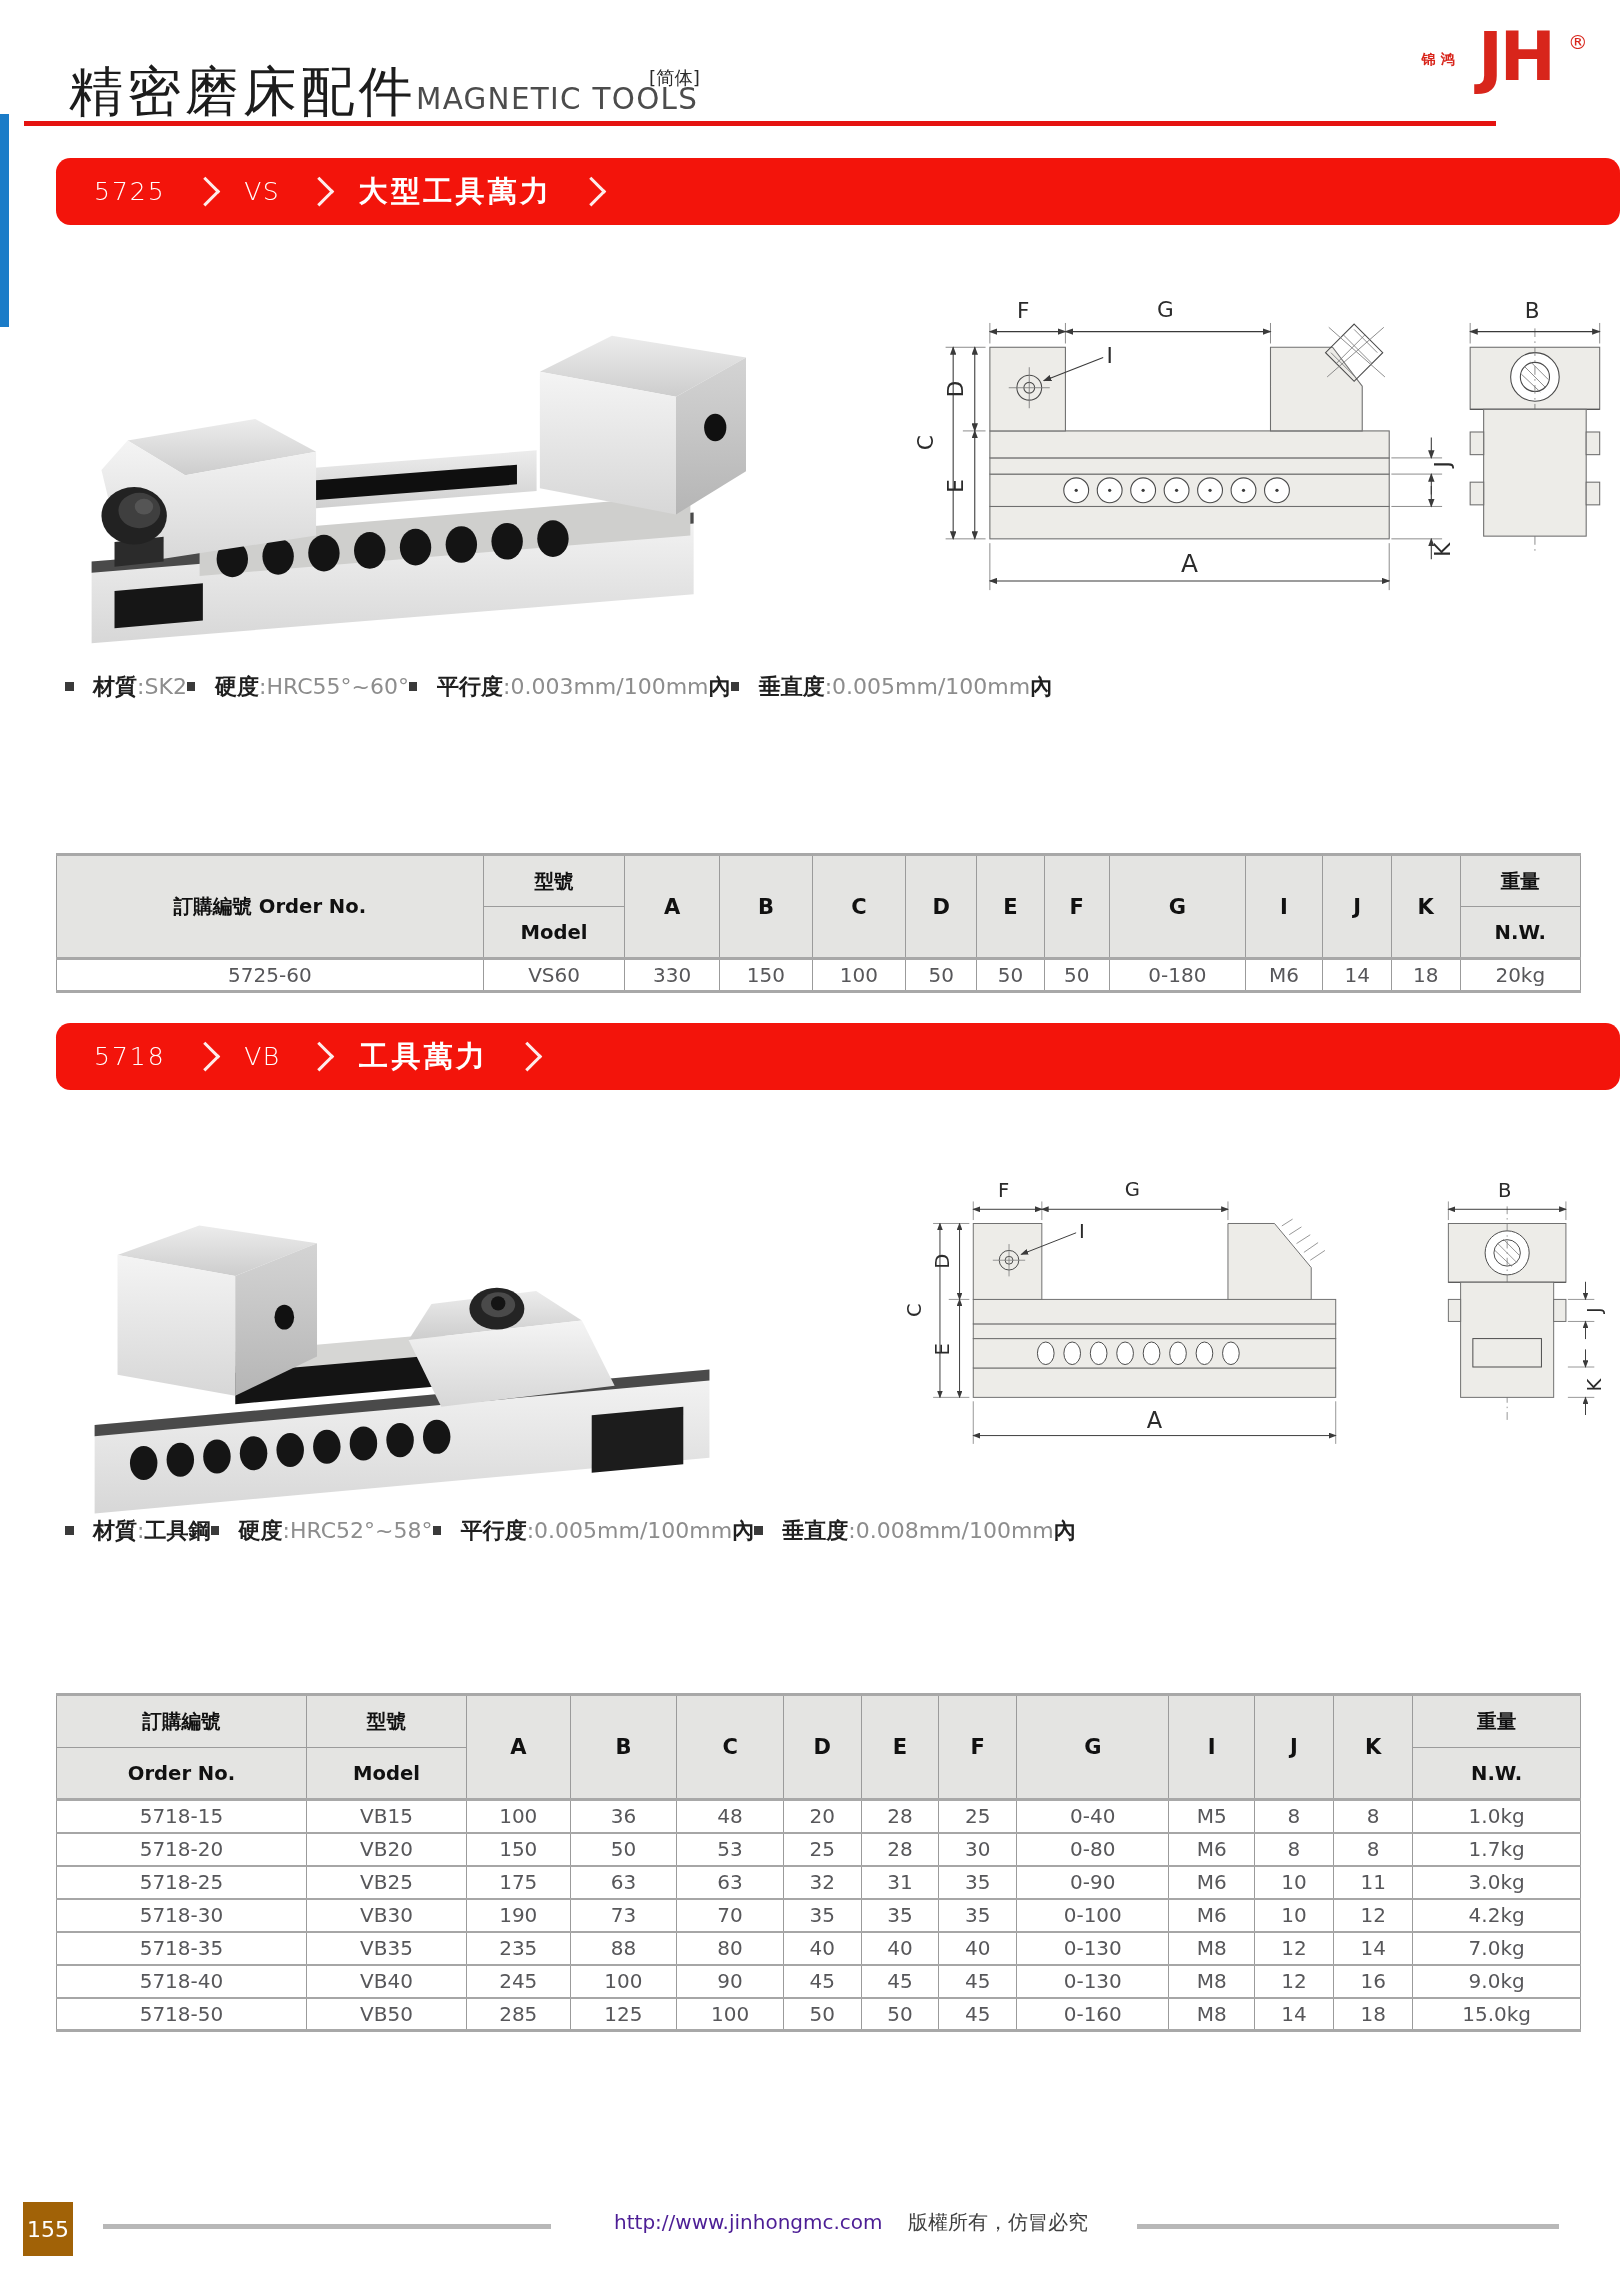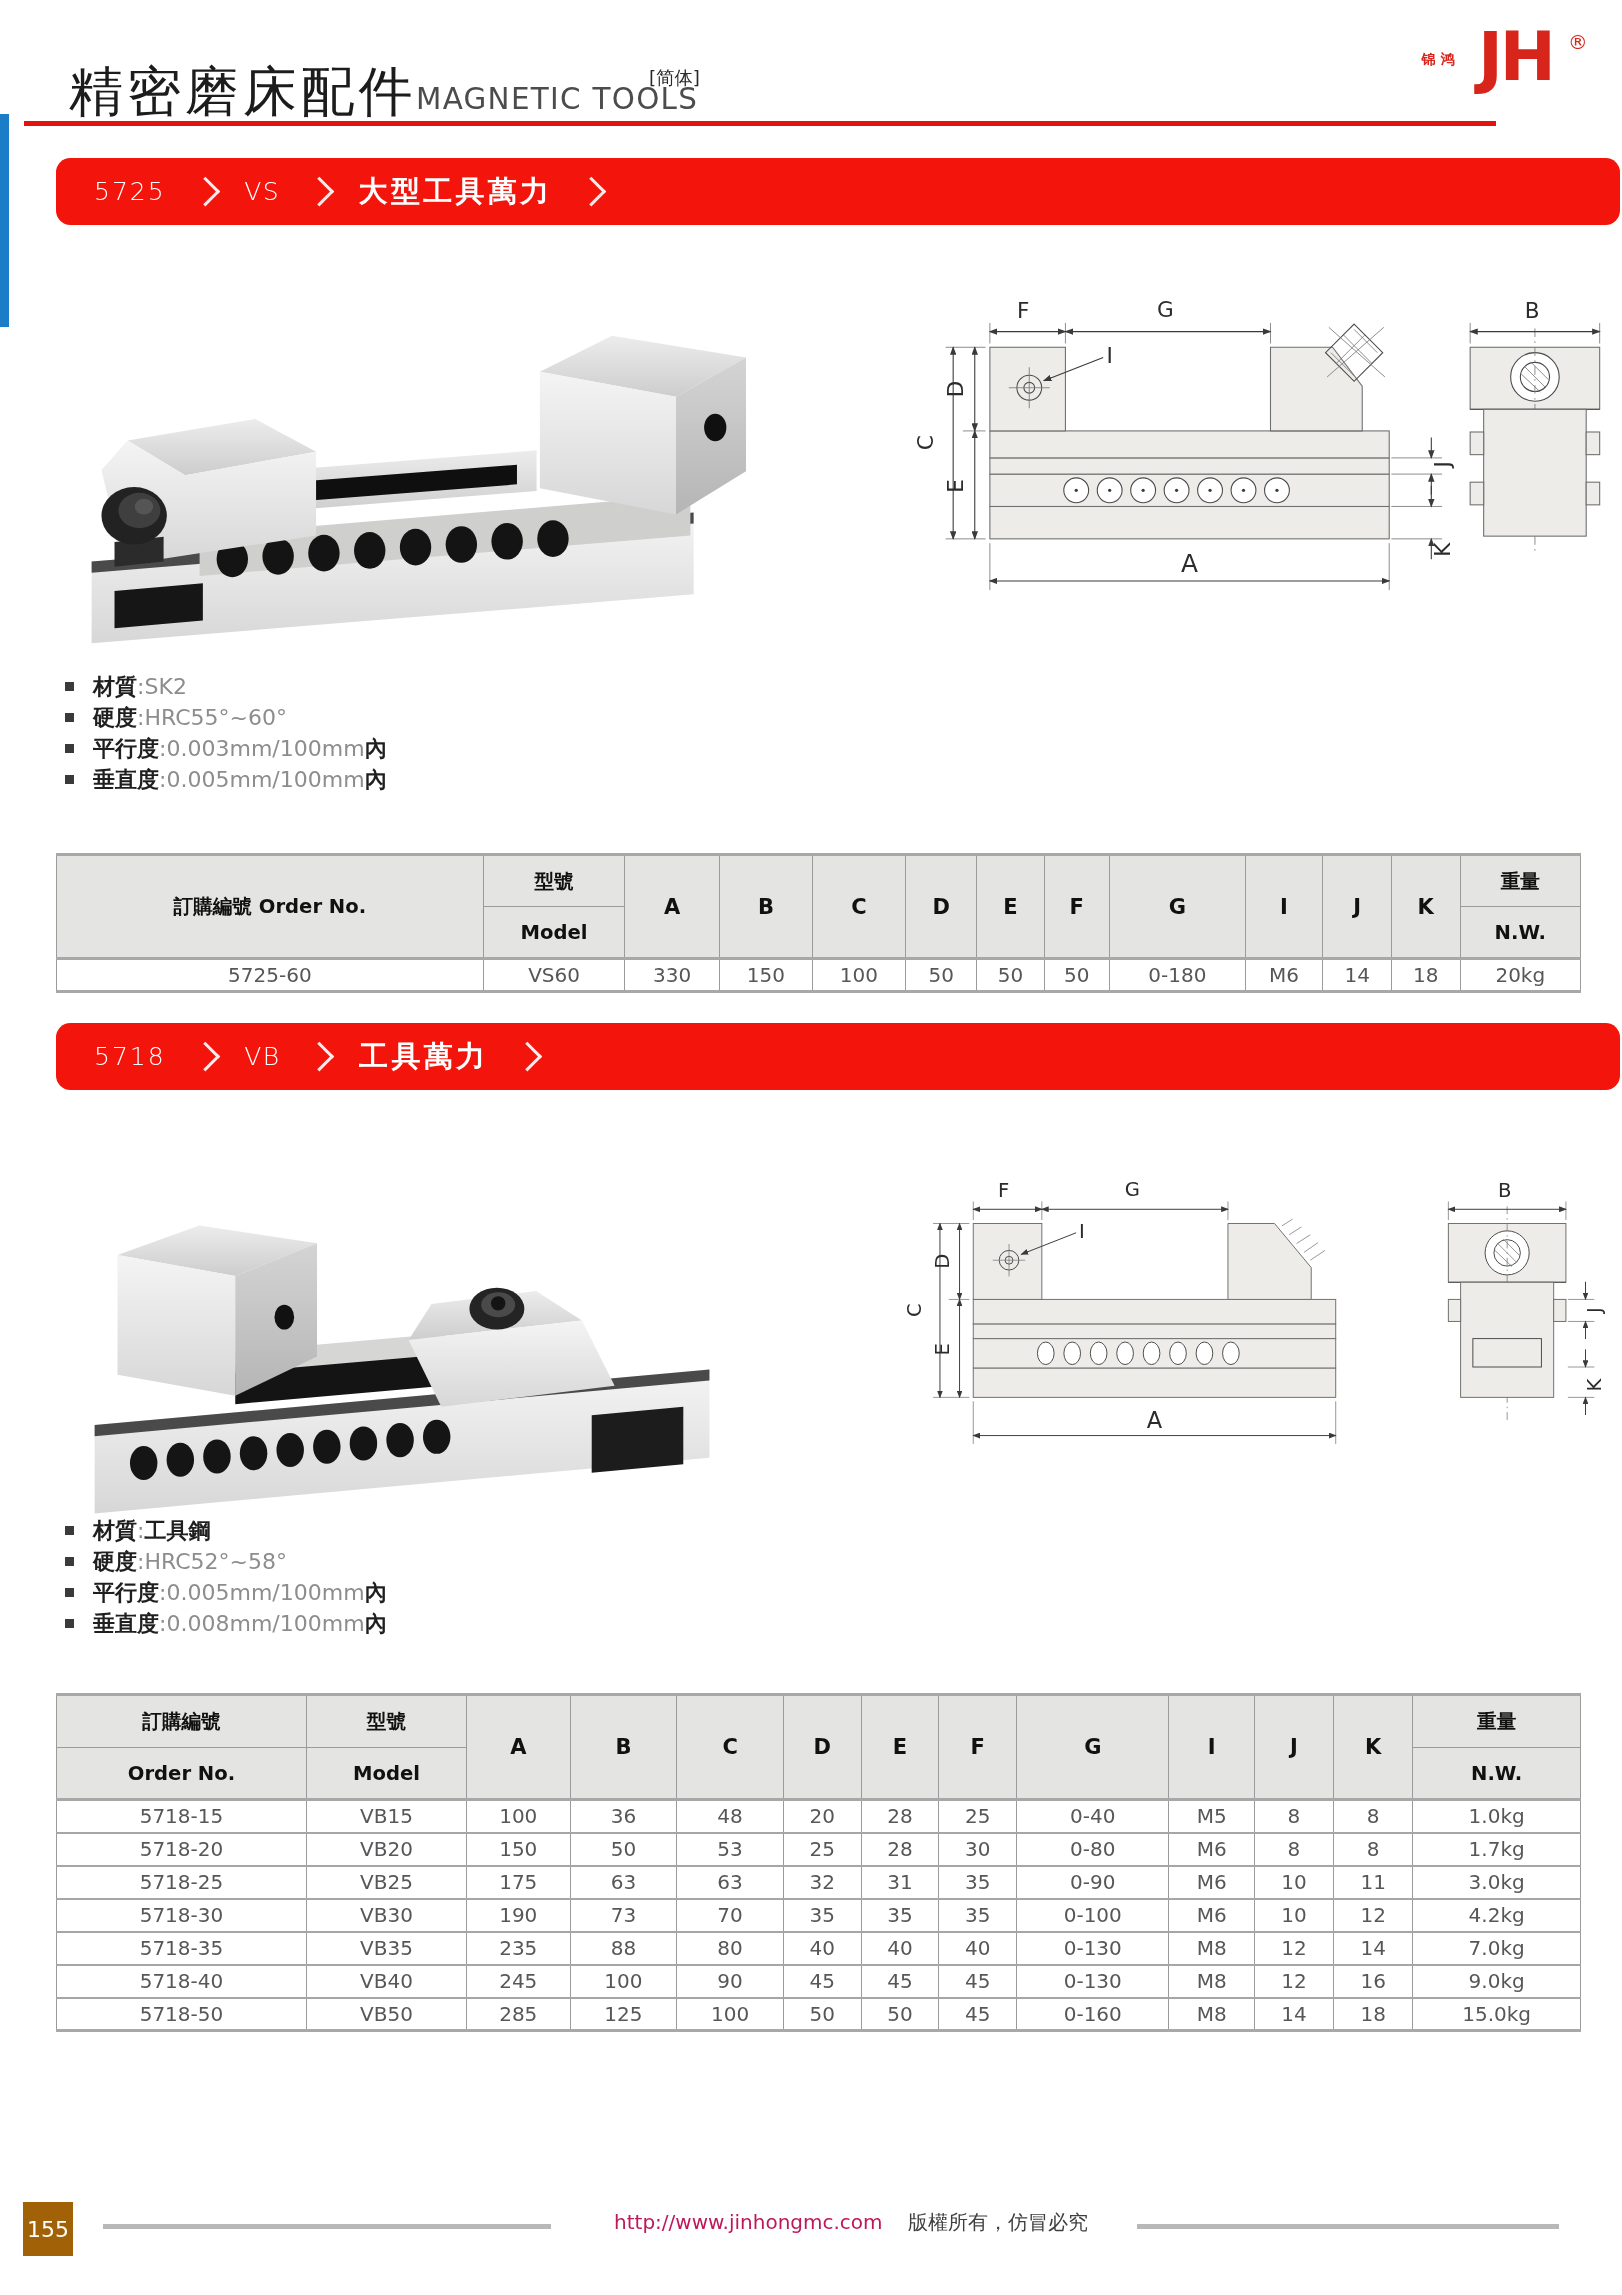--- a/index.html
+++ b/index.html
@@ -25,21 +25,21 @@
     left:56px;width:1564px;height:67px;background:#f3140b;border-radius:14.4px;
     display:flex;align-items:center;padding-left:38px;box-sizing:border-box;color:#ffffff;
   }
   .banner .code{font-size:25px;letter-spacing:2px;font-weight:300;}
   .banner .series{font-size:25px;letter-spacing:1.3px;font-weight:300;}
   .banner .bname{font-size:29px;font-weight:bold;letter-spacing:3.3px;}
   .chev{width:17.7px;height:17.7px;border-top:3.3px solid #fff;border-right:3.3px solid #fff;
         transform:rotate(45deg);margin:0 29px;flex:none;opacity:.92;}
 
   
-  .specs{display:flex;flex-direction:column;}
+  .specs{display:flex;flex-direction:row;}
   .spec-row{display:flex;align-items:center;height:31px;font-size:22px;}
   .sq{width:8.5px;height:8.5px;background:#3a3a3a;margin-right:19.6px;flex:none;}
   .lbl{color:#1f1f1f;font-weight:bold;}
   .val{color:#8d8d8d;}
   .sfx{color:#1f1f1f;font-weight:bold;}
 
   
   .tbl-wrap{box-sizing:border-box;}
   .spec-table{border-collapse:collapse;width:100%;height:100%;table-layout:fixed;
     border-top:3.9px solid #a8a8a8;border-bottom:3.9px solid #a8a8a8;}
@@ -60,21 +60,21 @@
   .dw-dash{stroke-dasharray:16 8 3 8;}
   .dw-dim{fill:none;stroke:#3a3a3a;stroke-width:2;}
   .dw-txt{fill:#2b2b2b;font-size:40px;text-anchor:middle;font-family:"DejaVu Sans",sans-serif;}
   .dw-txt-big{font-size:46px;}
 
   
   .page-badge{left:23px;top:2202px;width:50px;height:54px;background:#a16207;color:#fff;
     font-size:22px;display:flex;align-items:center;justify-content:center;}
   .f-line{top:2224px;height:4.6px;background:#b8b8b8;}
   .f-text{left:550px;top:2209px;width:602px;text-align:center;font-size:20px;white-space:nowrap;}
-  .f-url{color:#be185d;margin-top:20px;}
+  .f-url{color:#4c1d95;margin-top:20px;}
   .f-notice{color:#3f3f3f;margin-left:19px;}
 </style>
 </head>
 <body>
 
 <div class="abs bluebar"></div>
 <div class="abs title-zh">精密磨床配件</div>
 <div class="abs title-en">MAGNETIC TOOLS</div>
 <div class="abs edition">[简体]</div>
 <div class="abs redline"></div>

